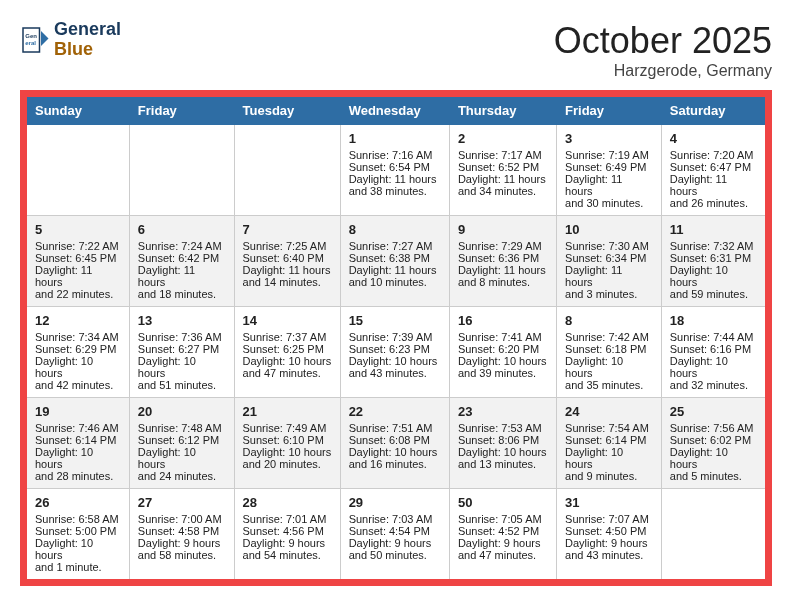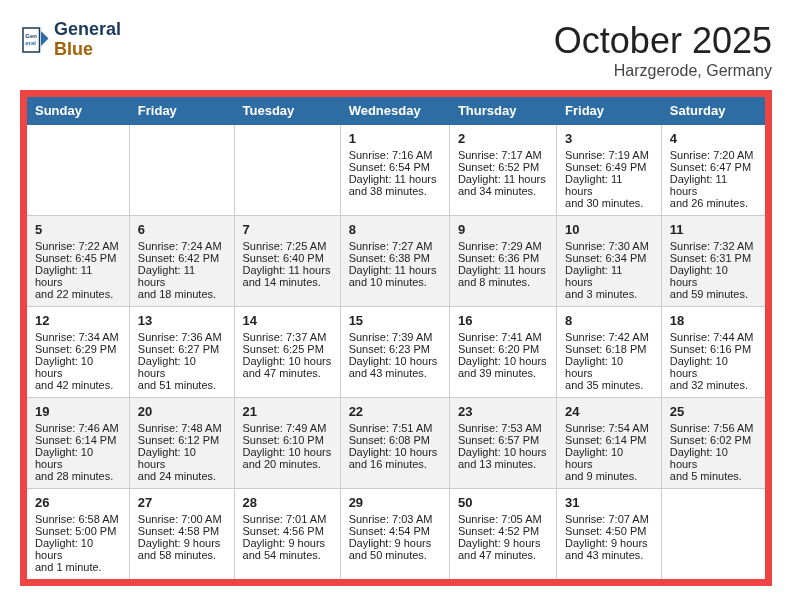--- a/index.html
+++ b/index.html
@@ -282,21 +282,21 @@
         <td>
           <span class="day-num">22</span>
           <div>Sunrise: 7:51 AM</div>
           <div>Sunset: 6:08 PM</div>
           <div>Daylight: 10 hours</div>
           <div>and 16 minutes.</div>
         </td>
         <td>
           <span class="day-num">23</span>
           <div>Sunrise: 7:53 AM</div>
-          <div>Sunset: 6:57 PM</div>
+          <div>Sunset: 8:06 PM</div>
           <div>Daylight: 10 hours</div>
           <div>and 13 minutes.</div>
         </td>
         <td>
           <span class="day-num">24</span>
           <div>Sunrise: 7:54 AM</div>
           <div>Sunset: 6:14 PM</div>
           <div>Daylight: 10 hours</div>
           <div>and 9 minutes.</div>
         </td>

